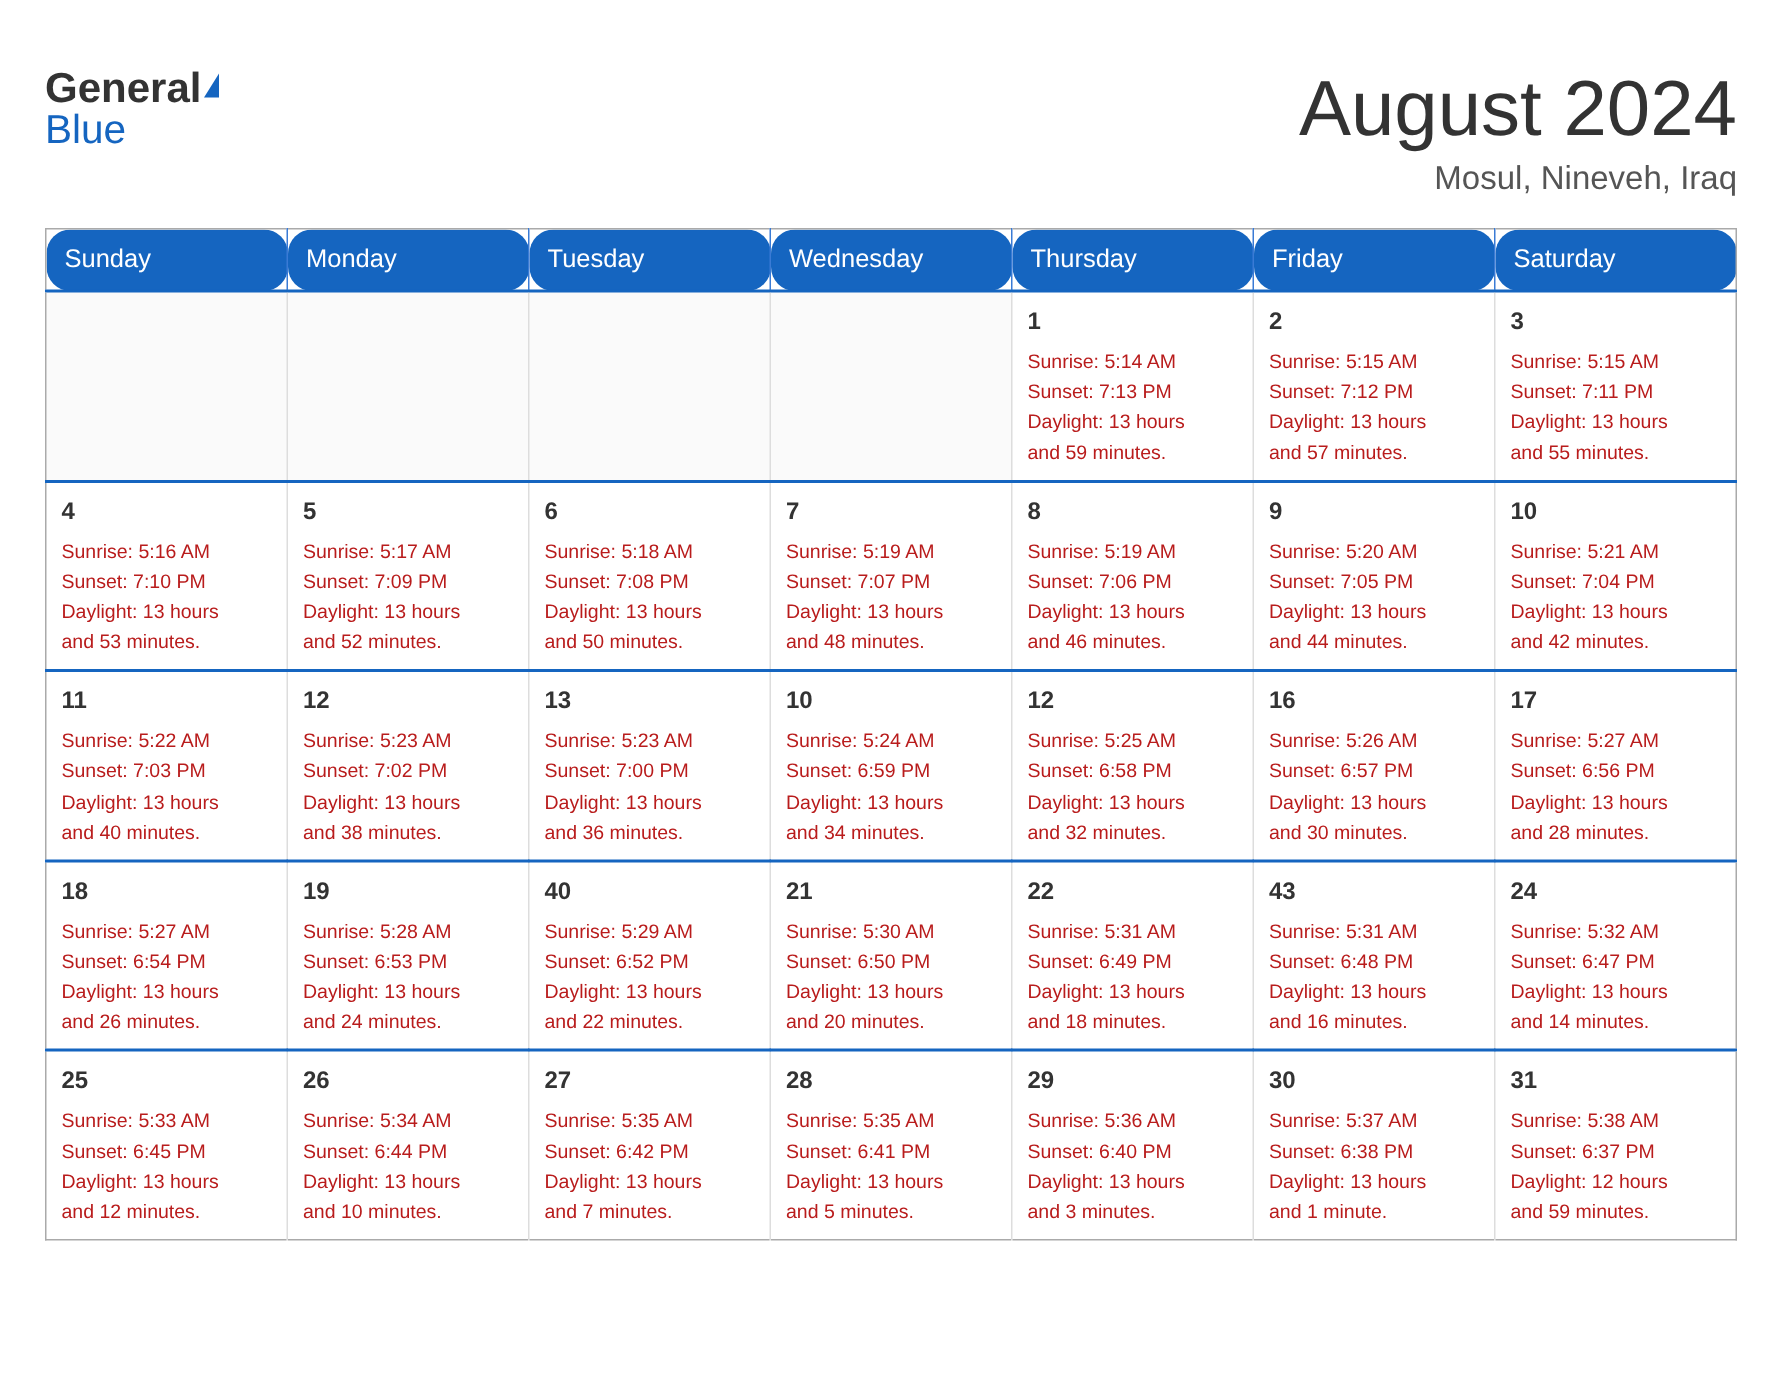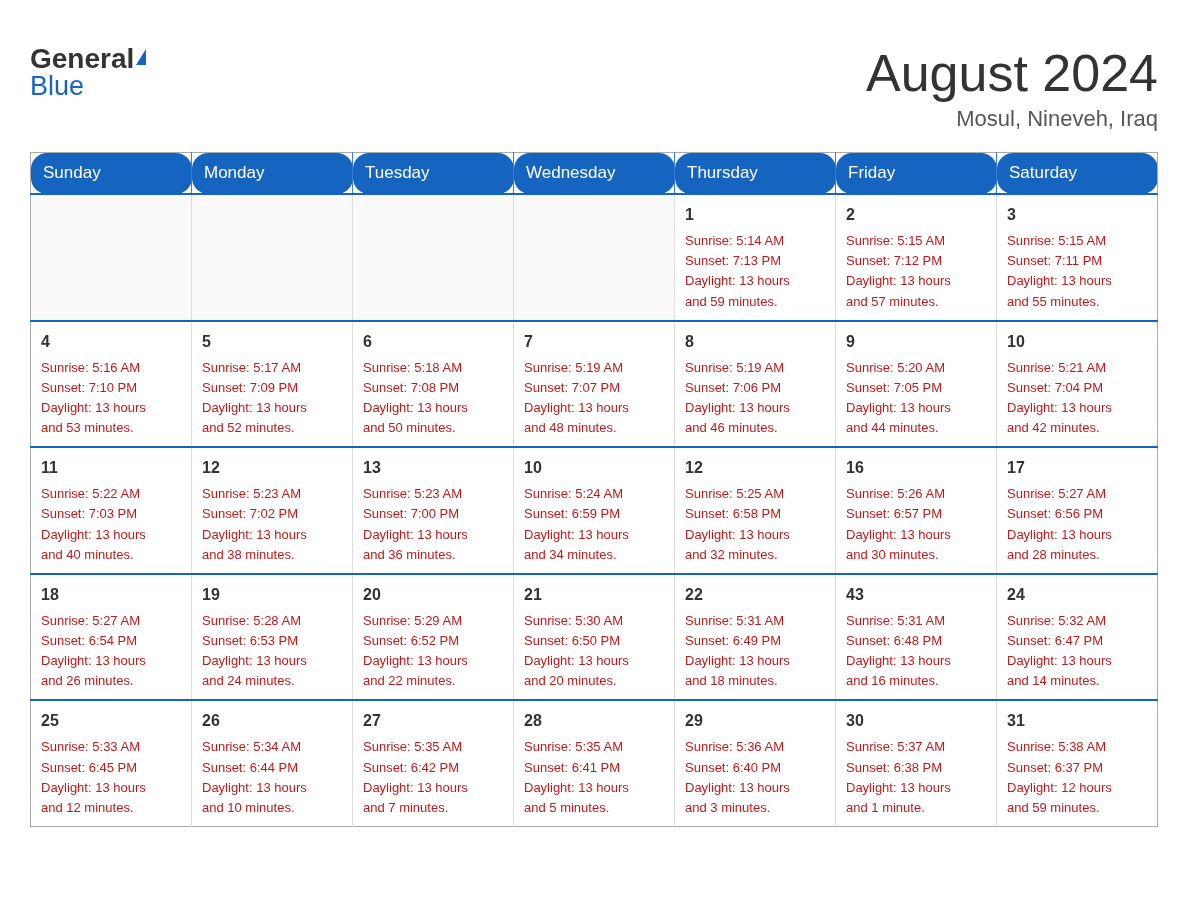--- a/index.html
+++ b/index.html
@@ -223,21 +223,21 @@
       <tr>
         <td>
           <span class="day-number">18</span>
           <div class="day-info">Sunrise: 5:27 AM<br>Sunset: 6:54 PM<br>Daylight: 13 hours<br>and 26 minutes.</div>
         </td>
         <td>
           <span class="day-number">19</span>
           <div class="day-info">Sunrise: 5:28 AM<br>Sunset: 6:53 PM<br>Daylight: 13 hours<br>and 24 minutes.</div>
         </td>
         <td>
-          <span class="day-number">20</span>
+          <span class="day-number">40</span>
           <div class="day-info">Sunrise: 5:29 AM<br>Sunset: 6:52 PM<br>Daylight: 13 hours<br>and 22 minutes.</div>
         </td>
         <td>
           <span class="day-number">21</span>
           <div class="day-info">Sunrise: 5:30 AM<br>Sunset: 6:50 PM<br>Daylight: 13 hours<br>and 20 minutes.</div>
         </td>
         <td>
           <span class="day-number">22</span>
           <div class="day-info">Sunrise: 5:31 AM<br>Sunset: 6:49 PM<br>Daylight: 13 hours<br>and 18 minutes.</div>
         </td>

